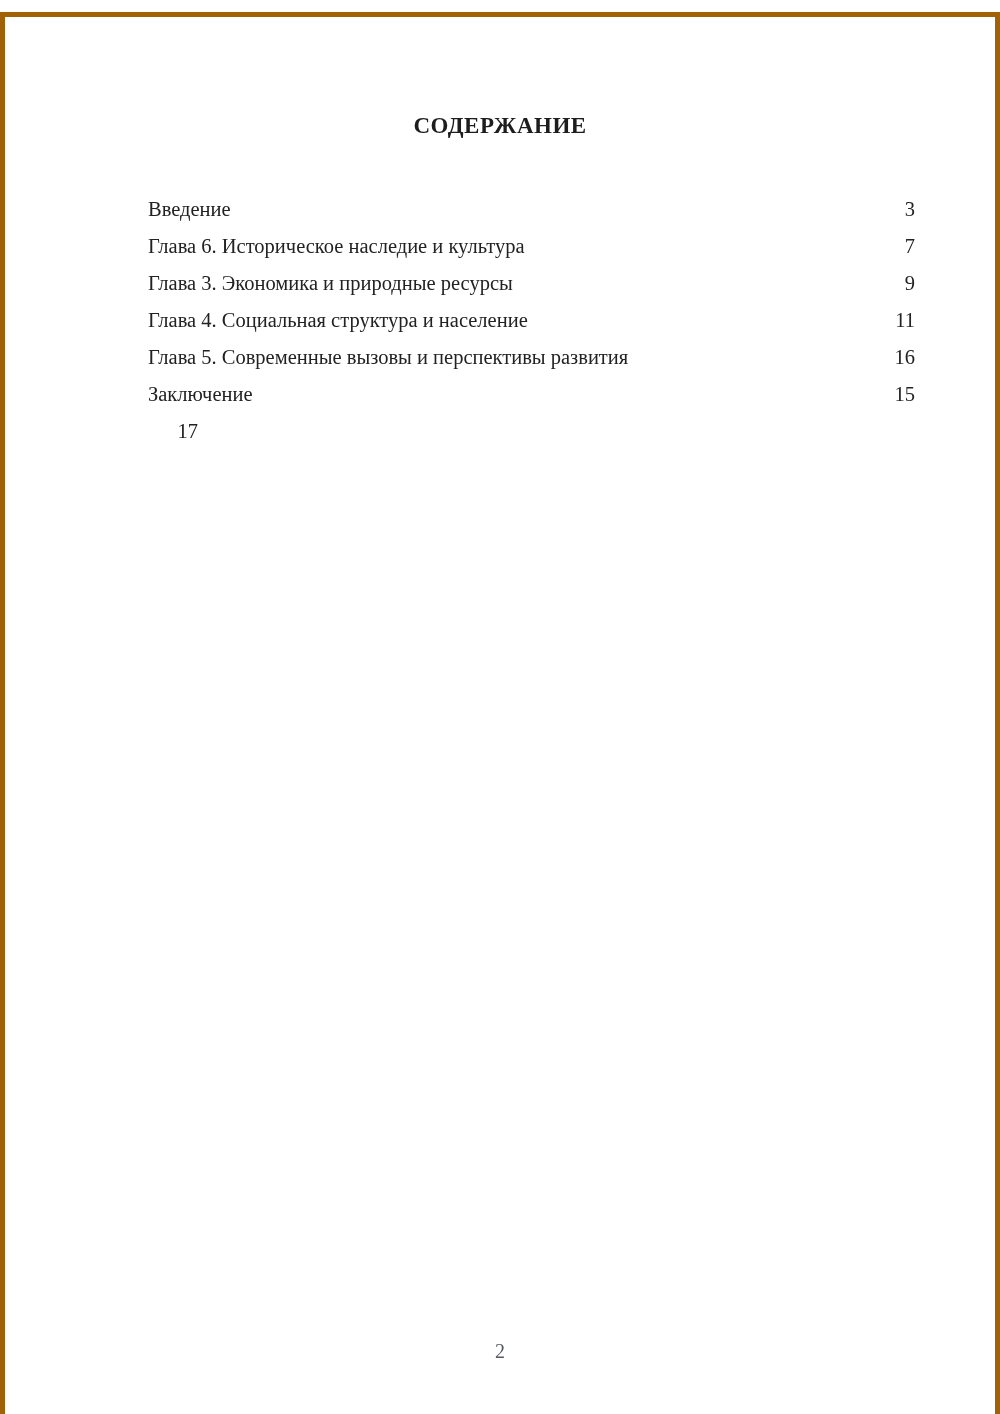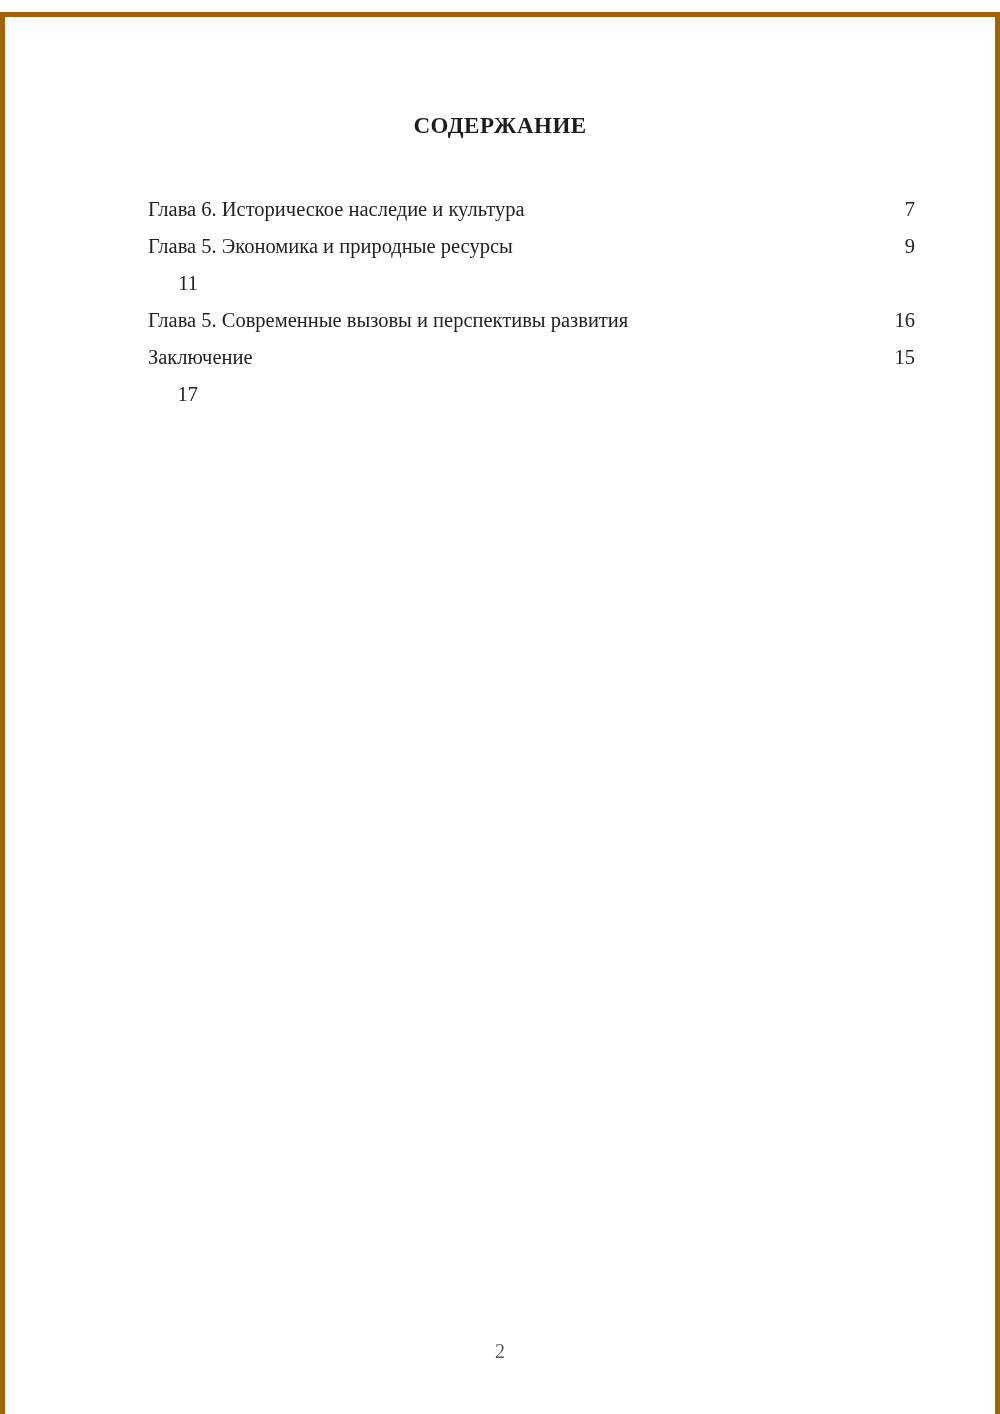--- a/index.html
+++ b/index.html
@@ -67,33 +67,38 @@
   </style>
 </head>
 <body>
 
 <div class="page">
 
   <div class="doc-title">СОДЕРЖАНИЕ</div>
 
   <div class="toc">
 
+    <div class="toc-row">
+      <span class="toc-title">Введение</span>
+      <span class="toc-page">3</span>
+    </div>
 
 
     <div class="toc-row">
       <span class="toc-title">Глава 6. Историческое наследие и культура</span>
       <span class="toc-page">7</span>
     </div>
 
     <div class="toc-row">
-      <span class="toc-title">Глава 5. Экономика и природные ресурсы</span>
+      <span class="toc-title">Глава 3. Экономика и природные ресурсы</span>
       <span class="toc-page">9</span>
     </div>
 
     <div class="toc-row">
+      <span class="toc-title">Глава 4. Социальная структура и население</span>
       <span class="toc-page">11</span>
     </div>
 
     <div class="toc-row">
       <span class="toc-title">Глава 5. Современные вызовы и перспективы развития</span>
       <span class="toc-page">16</span>
     </div>
 
     <div class="toc-row">
       <span class="toc-title">Заключение</span>

